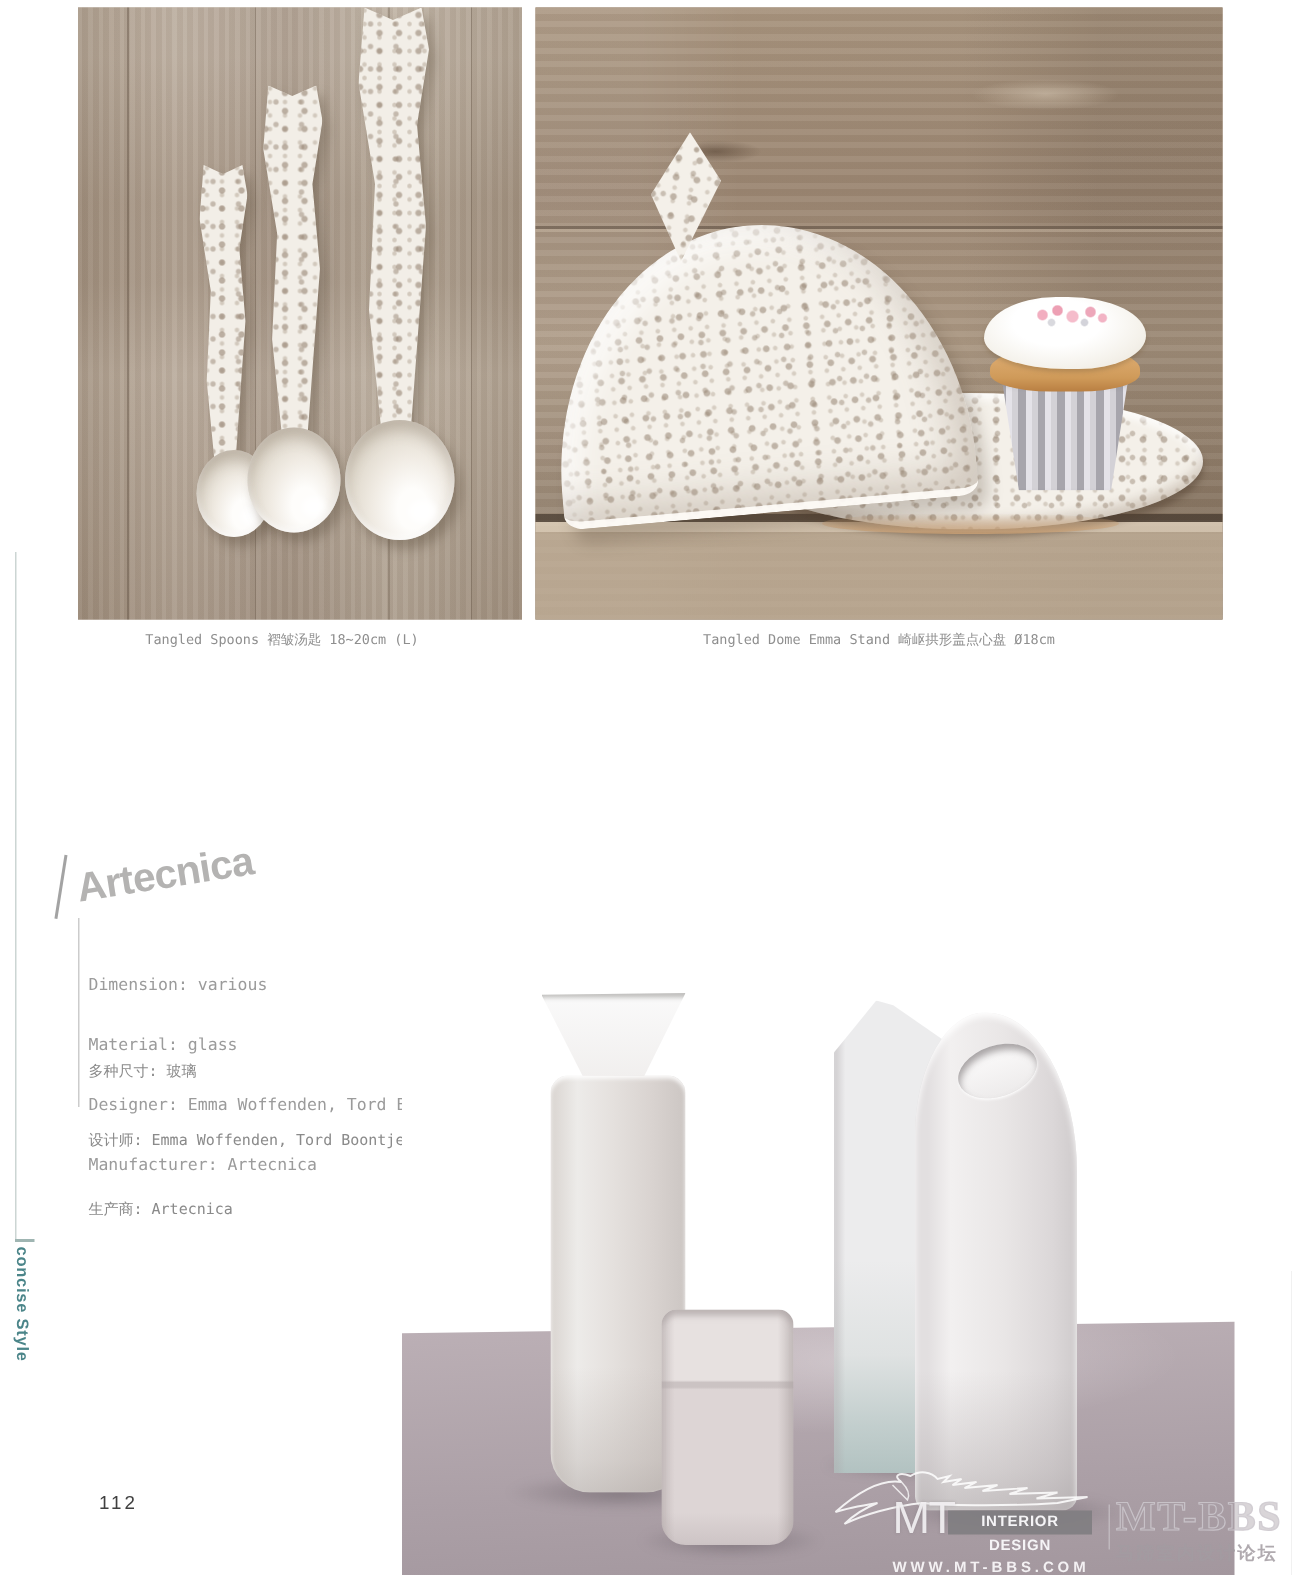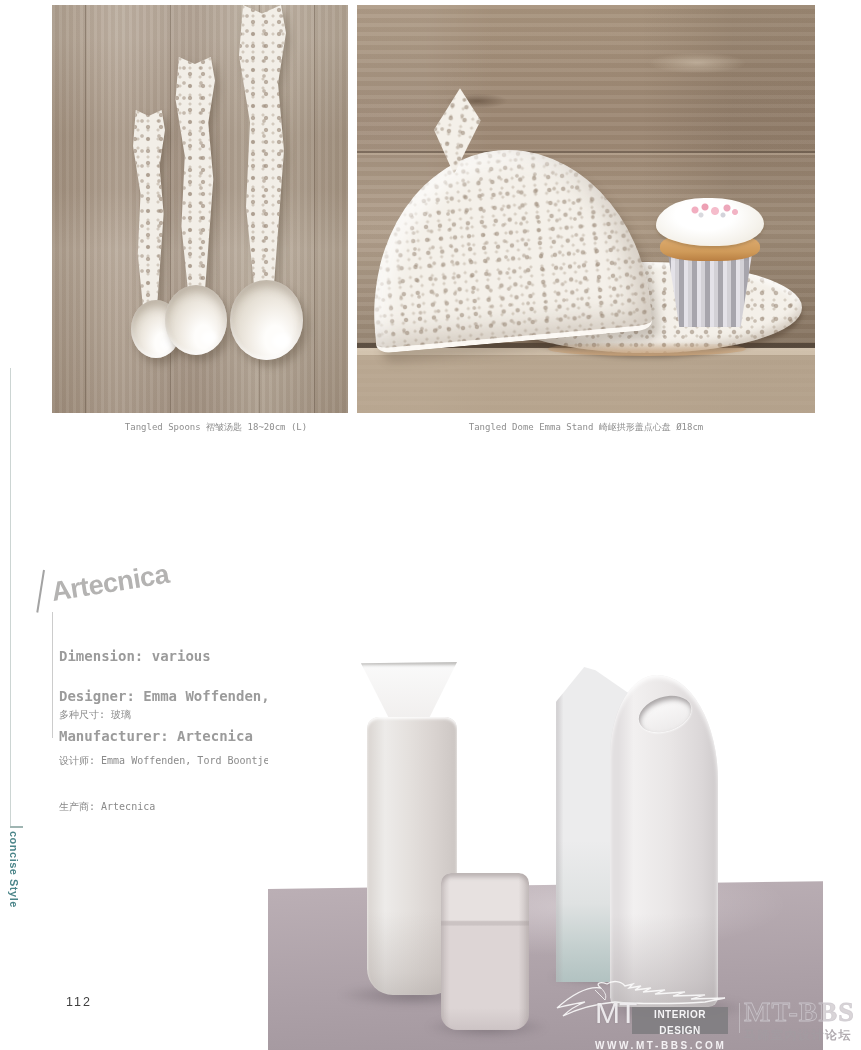--- a/index.html
+++ b/index.html
@@ -115,36 +115,36 @@
       radial-gradient(circle at 14px 13px, #d9d9de 2px, transparent 3px),
       radial-gradient(circle at 36px 13px, #d3d3da 2px, transparent 3px);
   }
 
   
   .caption{
     position:absolute; top:421px; text-align:center;
     font-family:"DejaVu Sans Mono", monospace;
     font-size:9px; line-height:12px; color:#8e8e8e; letter-spacing:0px;
   }
-  .caption-spoons{left:68px; width:296px;}
+  .caption-spoons{left:40px; width:296px;}
   .caption-cake{left:357px; width:458px;}
 
   
   .brand-slash{left:43px; top:570px; width:2px; height:43px; background:#a3a3a3; transform:rotate(9deg); transform-origin:top center;}
   .brand-heading{
     left:54px; top:577px;
     font-size:27px; font-weight:bold; color:#b4b3b2; letter-spacing:-0.5px;
     transform:rotate(-9deg); transform-origin:left bottom;
     text-shadow:0 1px 0 rgba(255,255,255,.6);
   }
   .brand-rule{left:52px; top:612px; width:1px; height:126px; background:#cccccc;}
   .details-en{
     left:59px; top:623px; width:320px;
     font-family:"DejaVu Sans Mono", monospace;
-    font-size:14px; line-height:13.4px; color:#9b9b9b; white-space:pre;font-weight:bold;
+    font-size:11px; line-height:13.4px; color:#9b9b9b; white-space:pre;
   }
   .details-zh{
     left:59px; top:677px; width:320px;
     font-family:"DejaVu Sans Mono", monospace;
     font-size:10px; line-height:15.2px; color:#8a8a8a; white-space:pre;
   }
 
   
   .side-rule{left:10px; top:368px; width:1px; height:458px; background:#ccd5d3;}
   .side-rule-foot{left:10px; top:826px; width:13px; height:2px; background:#9fb5b2;}
@@ -218,21 +218,21 @@
   
   .watermark{left:555px; top:978px; width:306px; height:70px; pointer-events:none;}
   .wm-horse{position:absolute; left:0; top:0; width:190px; height:42px; opacity:.9;}
   .wm-mt{
     position:absolute; left:40px; top:20px;
     font-size:30px; font-weight:normal; line-height:1;
     color:rgba(242,240,242,.92); text-shadow:0 0 2px rgba(120,115,120,.35);
     letter-spacing:-1px;
   }
   .wm-tag{
-    position:absolute; left:77px; top:29px; width:96px; height:27px;
+    position:absolute; left:77px; top:29px; width:96px; height:16px;
     background:rgba(128,126,129,.92);
     color:#f5f4f6; font-size:10px; font-weight:bold; letter-spacing:.5px;
     text-align:center; line-height:16px;
   }
   .wm-url{
     position:absolute; left:40px; top:62px;
     font-size:10px; font-weight:bold; letter-spacing:2.6px;
     color:rgba(248,246,248,.95);
   }
   .wm-divider{position:absolute; left:184px; top:25px; width:1px; height:30px; background:rgba(205,200,205,.65);}
@@ -281,20 +281,21 @@
   </div>
 
   <div class="caption caption-spoons">Tangled Spoons 褶皱汤匙 18~20cm (L)</div>
   <div class="caption caption-cake">Tangled Dome Emma Stand 崎岖拱形盖点心盘 Ø18cm</div>
 
   <div class="abs brand-slash"></div>
   <div class="abs brand-heading">Artecnica</div>
   <div class="abs brand-rule"></div>
   <div class="abs details-en">
     <div>Dimension: various</div>
+    <div>Material: glass</div>
     <div>Designer: Emma Woffenden, Tord Boontje</div>
     <div>Manufacturer: Artecnica</div>
   </div>
   <div class="abs details-zh">
     <div>多种尺寸: 玻璃</div>
     <div>设计师: Emma Woffenden, Tord Boontje</div>
     <div>生产商: Artecnica</div>
   </div>
 
   <div class="abs side-rule"></div>

